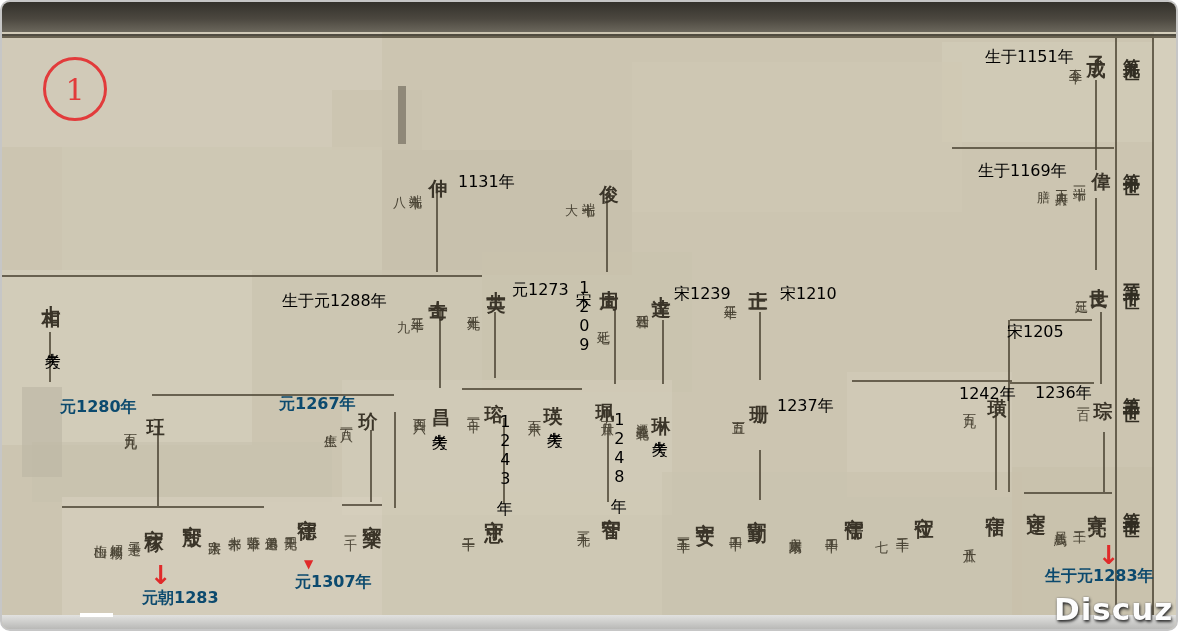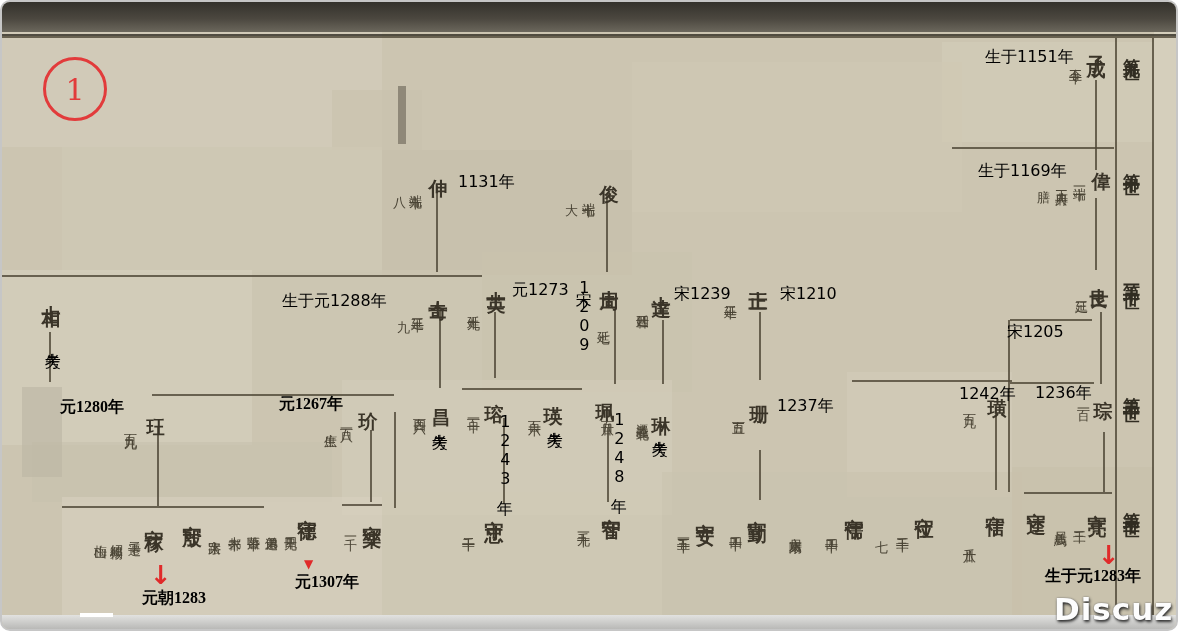--- a/index.html
+++ b/index.html
@@ -17,21 +17,21 @@
     background:linear-gradient(180deg,#e2e2e0,#b9b9b7);}
   .v-name{position:absolute;writing-mode:vertical-rl;text-orientation:upright;
     font-size:19px;font-weight:bold;color:#3a3428;letter-spacing:3px;line-height:1;z-index:3;}
   .gen-header{position:absolute;writing-mode:vertical-rl;text-orientation:upright;
     font-size:17px;font-weight:bold;color:#312d22;letter-spacing:3px;line-height:1;z-index:3;}
   .v-note{position:absolute;writing-mode:vertical-rl;text-orientation:upright;
     font-size:13px;color:#4a4435;line-height:1.3;letter-spacing:1px;z-index:3;}
   .typed{position:absolute;font-family:"DejaVu Sans",sans-serif;font-size:16px;
     color:#000;white-space:nowrap;line-height:1.05;z-index:5;}
   .typed.vert{writing-mode:vertical-rl;text-orientation:upright;}
-  .typed.red{color:#000000;font-weight:bold;font-family:Liberation Serif, serif;}
+  .typed.red{color:#0c4a6e;font-weight:bold;}
   .red-arrow{position:absolute;color:#e02a2a;font-family:"DejaVu Sans",sans-serif;
     font-weight:bold;line-height:1;z-index:5;}
   #badge{position:absolute;left:41px;top:55px;width:58px;height:58px;border:3px solid #e23b3b;
     border-radius:50%;display:flex;align-items:center;justify-content:center;z-index:6;
     background:transparent;}
   #badge span{color:#e23b3b;font-size:30px;font-family:"DejaVu Serif",serif;}
   #watermark{position:absolute;left:1052px;top:589px;z-index:6;
     font-family:"DejaVu Sans",sans-serif;font-weight:bold;font-size:31px;color:#fdfdfd;
     letter-spacing:1px;text-shadow:1px 2px 3px rgba(40,40,40,.95),0 0 2px #777;}
   #white-mark{position:absolute;left:78px;top:611px;width:33px;height:4px;background:#ffffff;z-index:6;}

